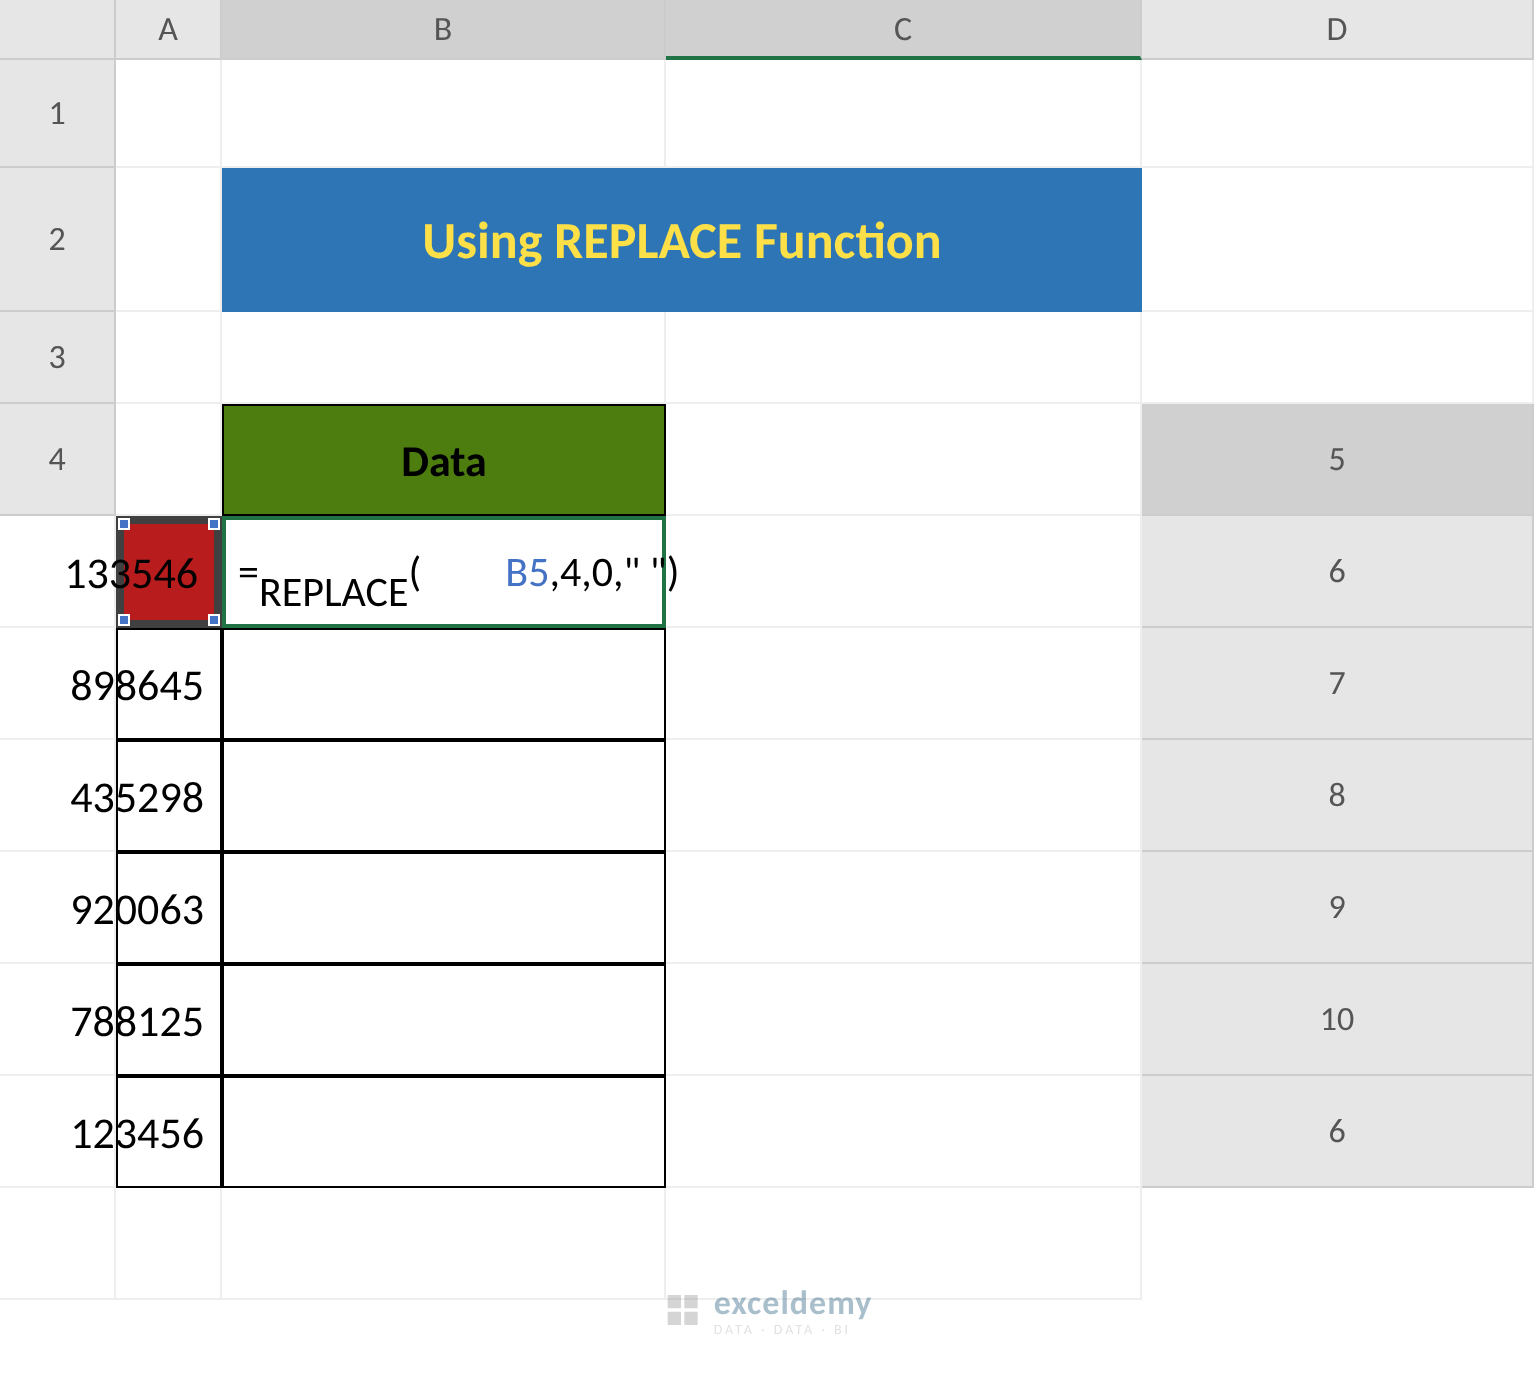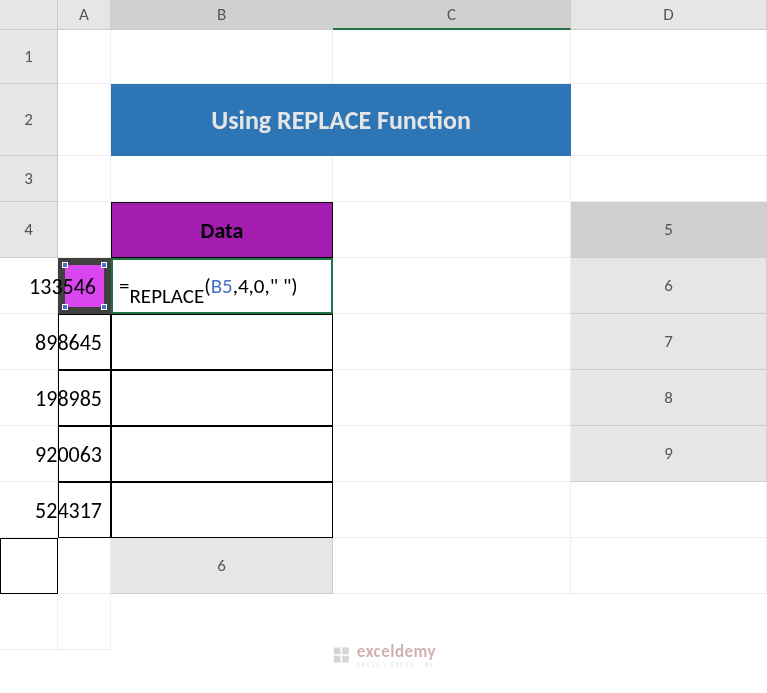--- a/index.html
+++ b/index.html
@@ -57,62 +57,62 @@
       display: flex;
       align-items: center;
       padding: 0 6px;
       font-size: 20px;
       position: relative;
     }
     .title-banner {
       grid-column: 3 / 5;
       grid-row: 3;
       background: #2e75b6;
-      color: #e5e5e5;
+      color: #fde047;
       font-size: 26px;
       font-weight: bold;
       display: flex;
       align-items: center;
       justify-content: center;
       border: none;
     }
     .table-header {
-      background: #a21caf;
+      background: #4d7c0f;
       border: 1px solid #000;
       font-size: 22px;
       font-weight: bold;
       justify-content: center;
     }
     .data-cell {
       border: 1px solid #000;
       justify-content: flex-end;
       font-size: 22px;
       padding-right: 8px;
     }
     .result-cell {
       border: 1px solid #000;
       justify-content: flex-start;
       font-size: 22px;
     }
     .b5-ref {
-      border: 7px solid #404040;
-      background: #d946ef;
+      border: 4px solid #404040;
+      background: #b91c1c;
     }
     .c5-active {
       border: 2px solid #217346;
       padding-left: 6px;
       font-size: 21px;
       white-space: nowrap;
       overflow: visible;
       background: #fff;
     }
     .c5-active .eq { color: #000; }
     .c5-active .fn { color: #000; margin-top: 20px; }
     .c5-active .paren { color: #000; }
-    .c5-active .ref { color: #4472c4; }
+    .c5-active .ref { color: #4472c4; margin-left: 42px; }
     .c5-active .arg { color: #000; }
     .corner-handle {
       position: absolute;
       width: 6px;
       height: 6px;
       background: #4472c4;
       border: 1px solid #fff;
     }
     .ch-tl { top: -3px; left: -3px; }
     .ch-tr { top: -3px; right: -3px; }
@@ -128,21 +128,21 @@
       gap: 6px;
       opacity: 0.35;
     }
     .watermark-icon {
       width: 20px;
       height: 20px;
     }
     .watermark-text {
       font-size: 17px;
       font-weight: bold;
-      color: #7f1d1d;
+      color: #0c4a6e;
       letter-spacing: 0.5px;
     }
     .watermark-sub {
       font-size: 7px;
       color: #aaa;
       letter-spacing: 1.5px;
       margin-top: -2px;
     }
     .wm-col { display: flex; flex-direction: column; }
   </style>
@@ -198,48 +198,50 @@
   <div class="cell"></div>
 
   <div class="row-header">6</div>
   <div class="cell"></div>
   <div class="cell data-cell">898645</div>
   <div class="cell result-cell"></div>
   <div class="cell"></div>
 
   <div class="row-header">7</div>
   <div class="cell"></div>
-  <div class="cell data-cell">198985</div>
+  <div class="cell data-cell">435298</div>
   <div class="cell result-cell"></div>
   <div class="cell"></div>
 
   <div class="row-header">8</div>
   <div class="cell"></div>
   <div class="cell data-cell">920063</div>
   <div class="cell result-cell"></div>
   <div class="cell"></div>
 
   <div class="row-header">9</div>
   <div class="cell"></div>
-  <div class="cell data-cell">524317</div>
-  <div class="cell result-cell"></div>
-  <div class="cell"></div>
-
-  <div class="cell"></div>
+  <div class="cell data-cell">788125</div>
+  <div class="cell result-cell"></div>
+  <div class="cell"></div>
+
+  <div class="row-header">10</div>
+  <div class="cell"></div>
+  <div class="cell data-cell">123456</div>
   <div class="cell result-cell"></div>
   <div class="cell"></div>
 
   <div class="row-header">6</div>
   <div class="cell"></div>
   <div class="cell"></div>
   <div class="cell"></div>
   <div class="cell"></div>
 </div>
 
 <div class="watermark">
   <svg class="watermark-icon" viewBox="0 0 24 24">
       <path fill="#888" d="M3 3h8v8H3zM13 3h8v8h-8zM3 13h8v8H3zM13 13h8v8h-8z"></path>
     </svg>
   <div class="wm-col">
     <div class="watermark-text">exceldemy</div>
-    <div class="watermark-sub">EXCEL · EXCEL · BI</div>
+    <div class="watermark-sub">DATA · DATA · BI</div>
   </div>
 </div>
 
 </body></html>

